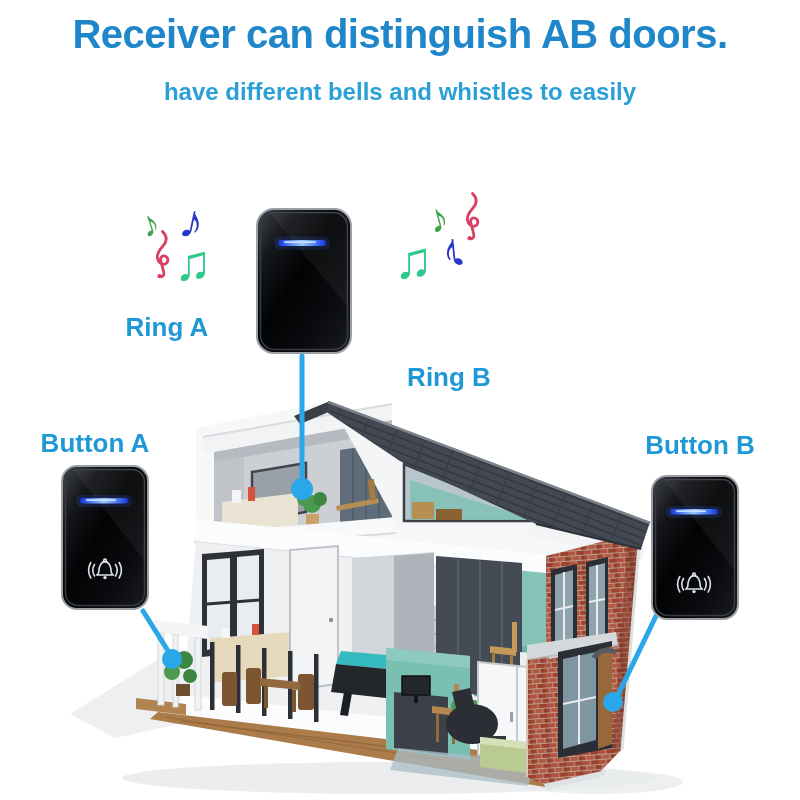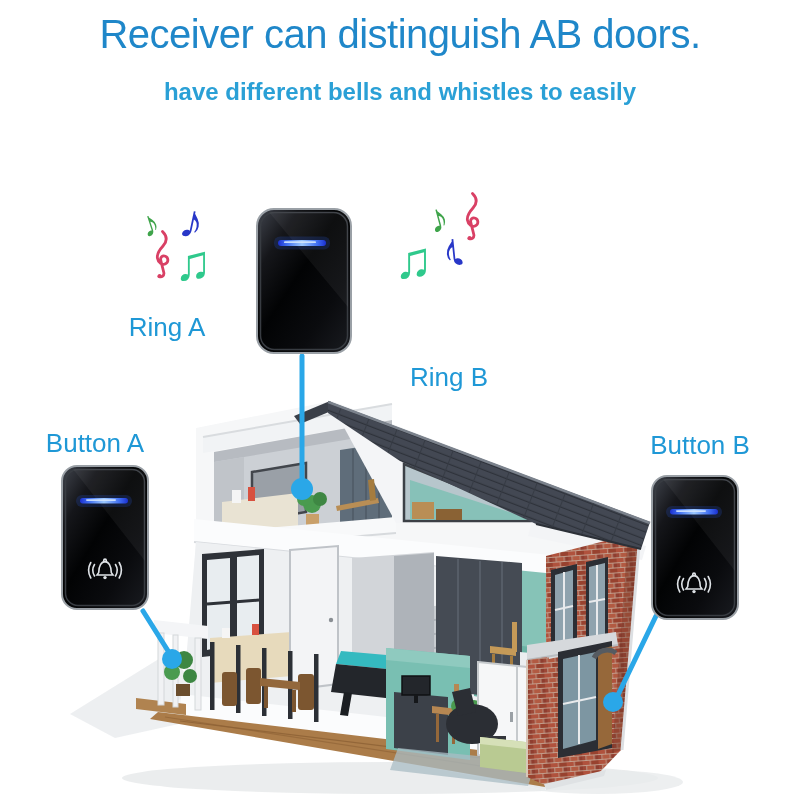--- a/index.html
+++ b/index.html
@@ -5,30 +5,30 @@
   html,body{margin:0;padding:0;}
   body{
     width:800px;height:800px;position:relative;overflow:hidden;
     background:#ffffff;
     font-family:"Liberation Sans", sans-serif;
   }
   .abs{position:absolute;}
   
   .title{
     left:0;top:12px;width:800px;text-align:center;
-    font-size:40px;font-weight:400;letter-spacing:-0.5px;
+    font-size:40px;font-weight:700;letter-spacing:-0.5px;
     color:var(--color-title-blue,#1f87c9);
   }
   .subtitle{
     left:0;top:74px;width:800px;text-align:center;
     font-size:24px;font-weight:600;line-height:36px;
     color:var(--color-subtitle-blue,#2aa0d6);
   }
   .dev-label{
-    text-align:left;font-weight:400;font-size:26px;
+    text-align:left;font-weight:700;font-size:26px;
     color:var(--color-label-blue,#1f98d6);
     transform:translateX(-50%);white-space:nowrap;
   }
   
   .note{line-height:1;transform-origin:center;}
   .note-green{color:var(--color-note-green,#3fa44b);}
   .note-mint{color:var(--color-note-mint,#2fc98c);}
   .note-blue{color:var(--color-note-blue,#2837c8);}
   .clef{color:var(--color-note-pink,#d94065);}
   

